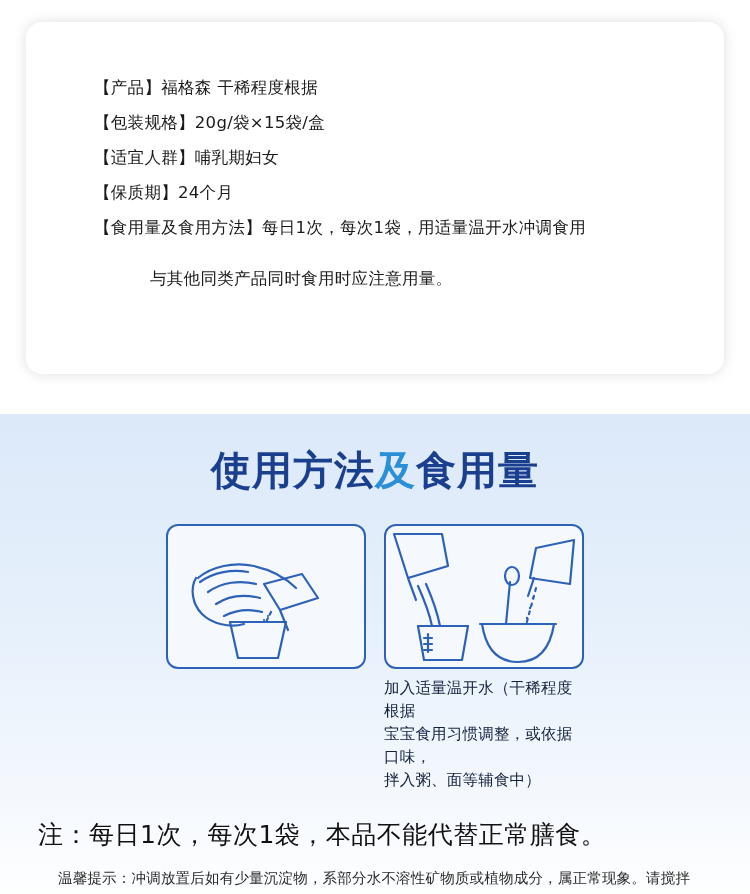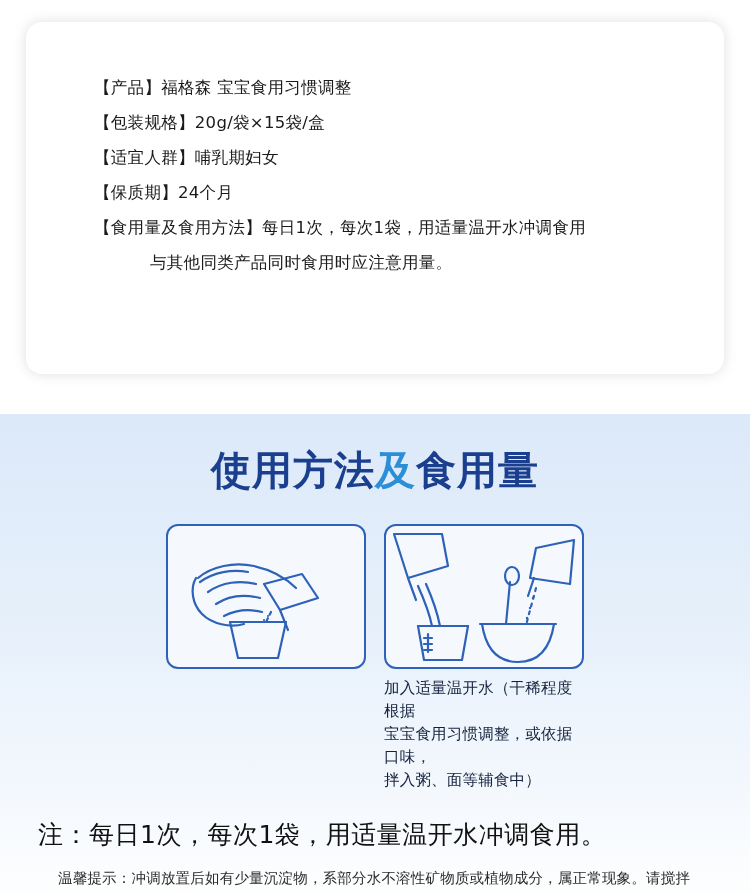--- a/index.html
+++ b/index.html
@@ -40,20 +40,21 @@
   }
   .spec-line {
     font-size: 16.5px;
     line-height: 35px;
     color: #1a1a1a;
     letter-spacing: 0.3px;
     white-space: nowrap;
   }
   .spec-line.indented {
     padding-left: 56px;
+    margin-top: 16px;
   }
 
   
   .usage-section {
     position: relative;
     height: 496px;
     background: linear-gradient(180deg, #dce9f9 0%, #e6f0fb 42%, #f2f7fd 72%, #ffffff 100%);
     box-sizing: border-box;
     padding-top: 32px;
     margin-top: 16px;
@@ -118,21 +119,21 @@
     letter-spacing: 0.2px;
   }
 </style>
 </head>
 <body>
 
 <div class="page">
 
   <div class="spec-section">
     <div class="spec-card">
-      <div class="spec-line">【产品】福格森  宝宝食用习惯调整</div>
+      <div class="spec-line">【产品】福格森  干稀程度根据</div>
       <div class="spec-line">【包装规格】20g/袋×15袋/盒</div>
       <div class="spec-line">【适宜人群】哺乳期妇女</div>
       <div class="spec-line">【保质期】24个月</div>
       <div class="spec-line">【食用量及食用方法】每日1次，每次1袋，用适量温开水冲调食用</div>
       <div class="spec-line indented">与其他同类产品同时食用时应注意用量。</div>
     </div>
   </div>
 
   <div class="usage-section">
 
@@ -197,17 +198,17 @@
           </svg>
         </div>
         <div class="step-caption" style="white-space: pre-line;">加入适量温开水（干稀程度根据
 宝宝食用习惯调整，或依据口味，
 拌入粥、面等辅食中）</div>
       </div>
 
 
     </div>
 
-    <div class="note-main">注：每日1次，每次1袋，用适量温开水冲调食用。</div>
+    <div class="note-main">注：每日1次，每次1袋，本品不能代替正常膳食。</div>
     <div class="note-sub">温馨提示：冲调放置后如有少量沉淀物，系部分水不溶性矿物质或植物成分，属正常现象。请搅拌均匀后食用。</div>
 
   </div>
 </div>
 
 </body></html>

